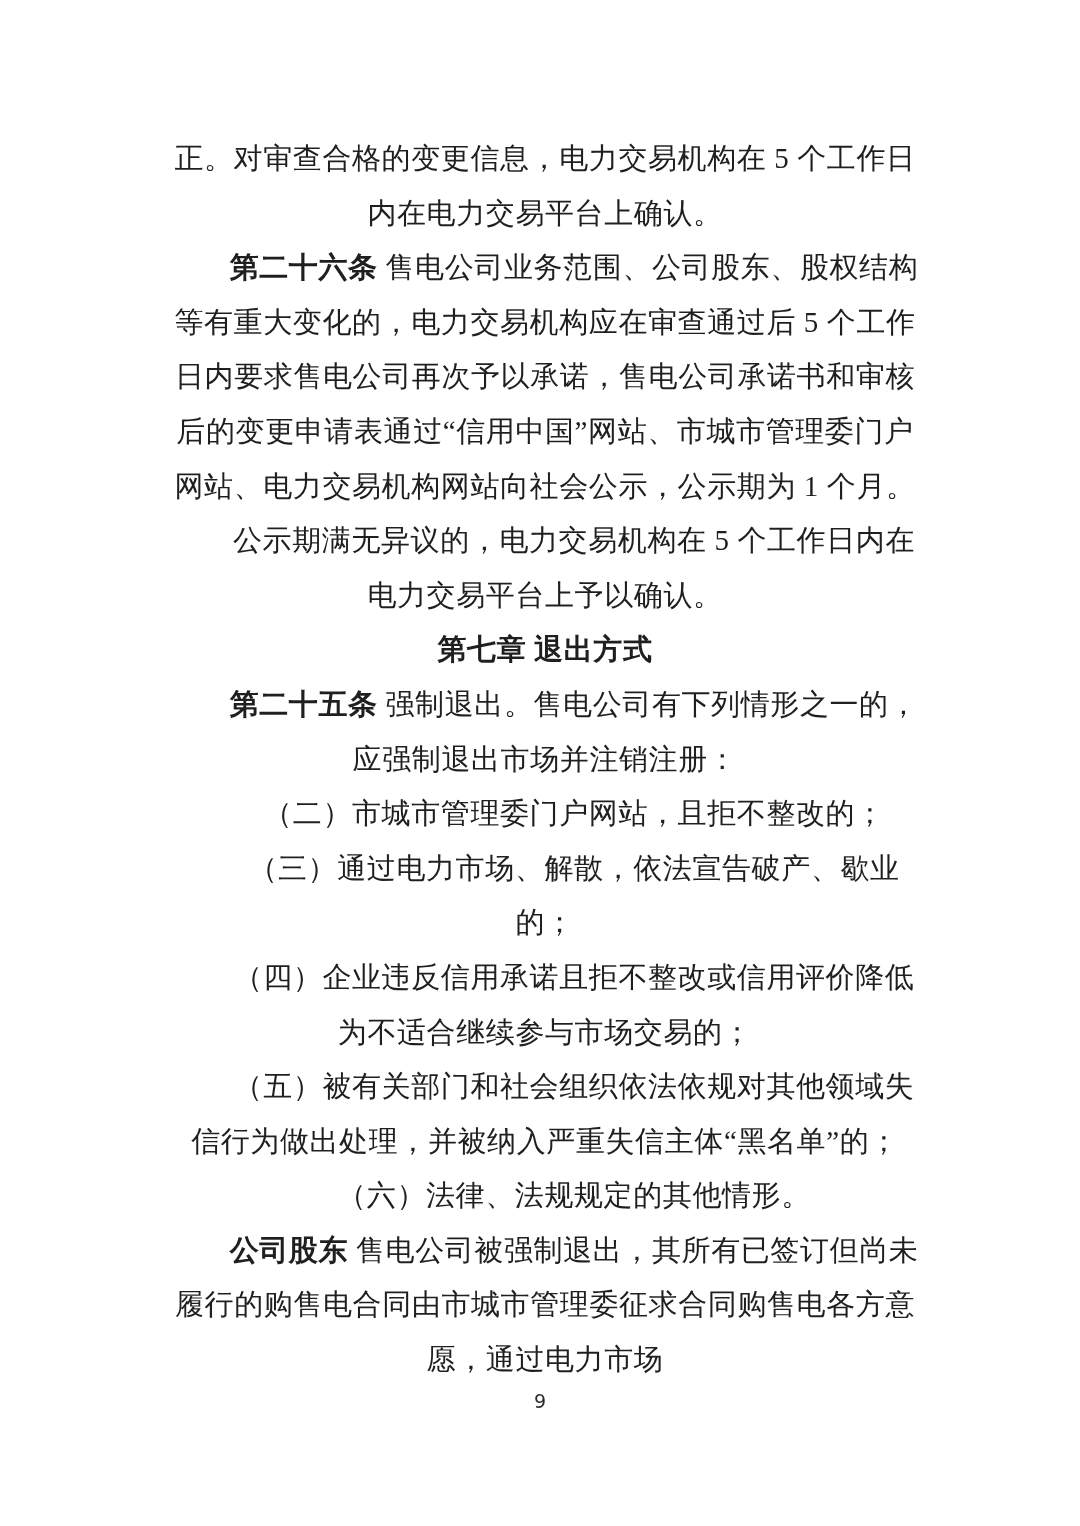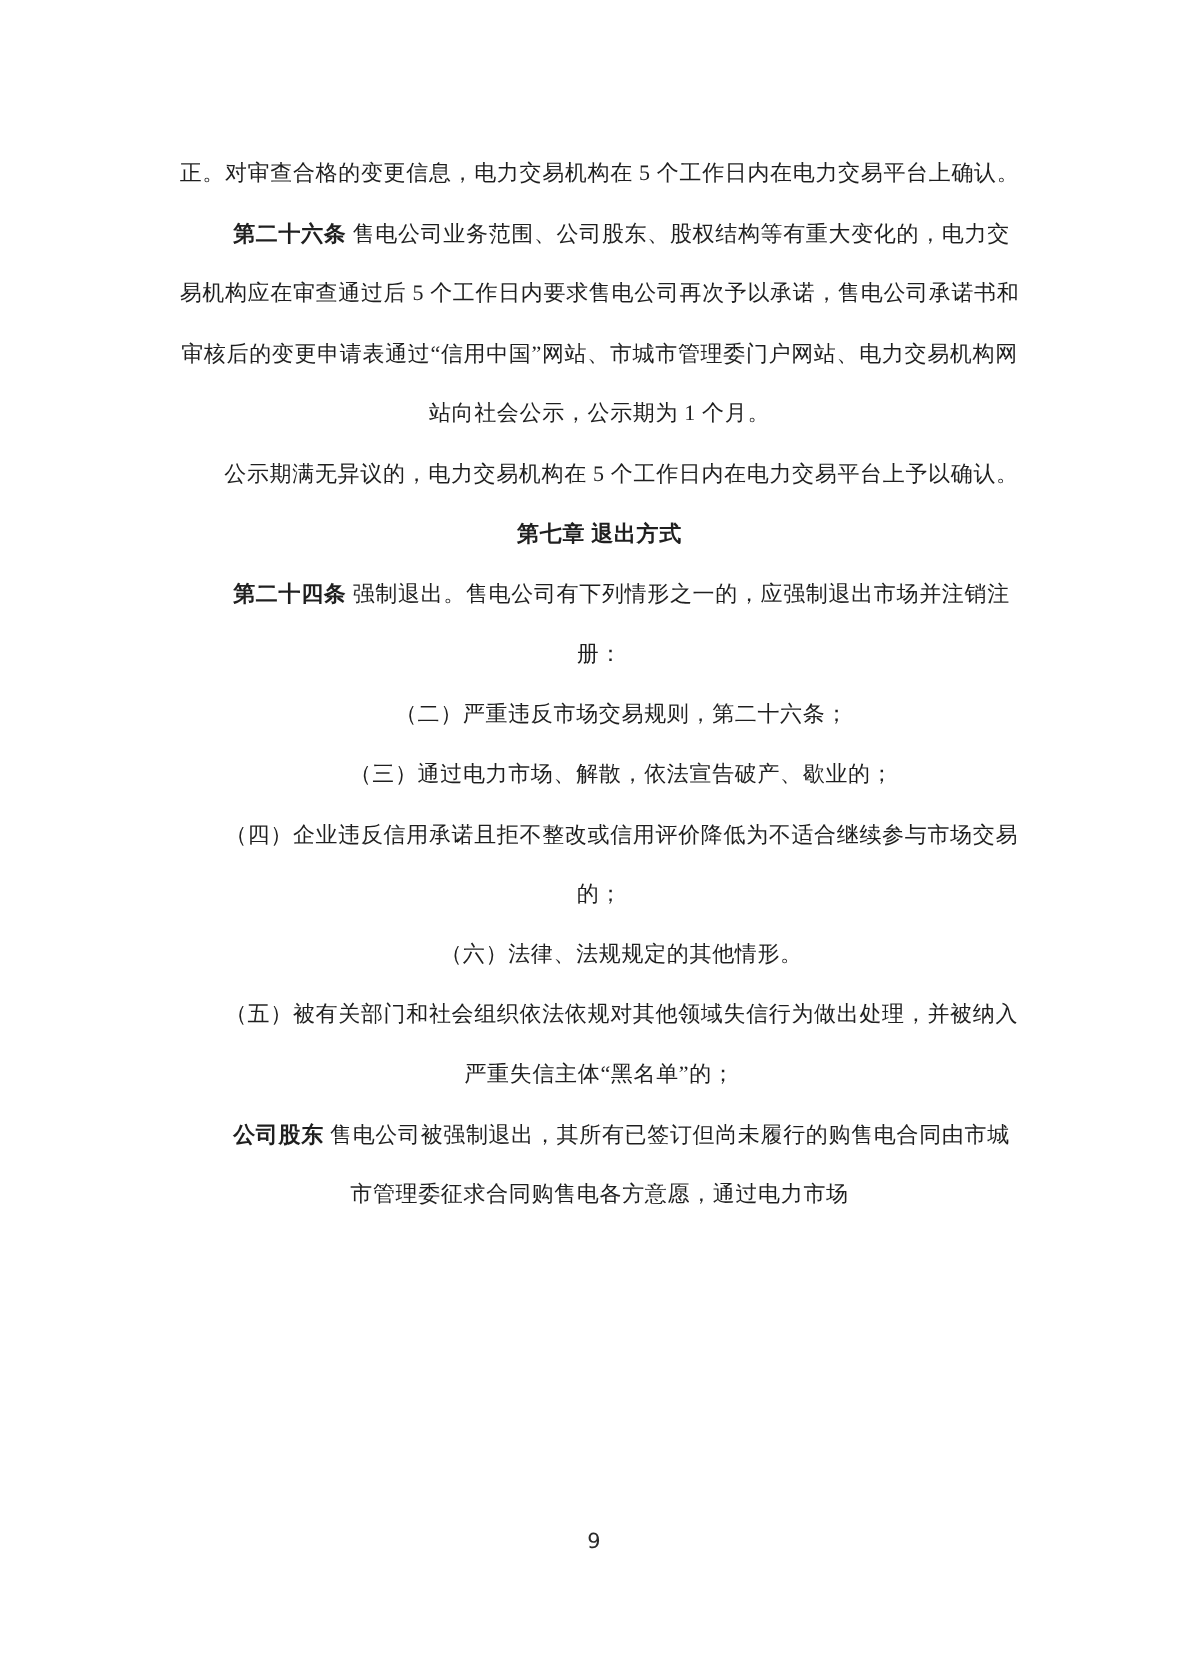--- a/index.html
+++ b/index.html
@@ -14,21 +14,21 @@
     background: #ffffff;
     overflow: hidden;
     font-family: "Liberation Serif", "DejaVu Serif", serif;
     color: #1f1f1f;
   }
   .content {
     position: absolute;
     left: 162px;
     top: 131px;
     width: 766px;
-    font-size: 20px;
+    font-size: 29px;
     line-height: 54.6px;
     letter-spacing: 0.6px;
     text-align: justify;
     text-justify: inter-character;
   }
   .content p {
     margin: 0;
     padding: 0;
     text-align: center;
   }
@@ -62,31 +62,31 @@
   <div class="content">
 
     <p><span>正。对审查合格的变更信息，电力交易机构在 5 个工作日内在电力交易平台上确认。</span></p>
 
     <p class="para-indent"><b class="article-label">第二十六条</b><span> 售电公司业务范围、公司股东、股权结构等有重大变化的，电力交易机构应在审查通过后 5 个工作日内要求售电公司再次予以承诺，售电公司承诺书和审核后的变更申请表通过“信用中国”网站、市城市管理委门户网站、电力交易机构网站向社会公示，公示期为 1 个月。</span></p>
 
     <p class="para-indent"><span>公示期满无异议的，电力交易机构在 5 个工作日内在电力交易平台上予以确认。</span></p>
 
     <p class="chapter-heading">第七章 退出方式</p>
 
-    <p class="para-indent"><b class="article-label">第二十四条</b><span> 强制退出。售电公司有下列情形之一的，应强制退出市场并注销注册：</span></p>
+    <p class="para-indent"><b class="article-label">第二十五条</b><span> 强制退出。售电公司有下列情形之一的，应强制退出市场并注销注册：</span></p>
 
 
-    <p class="para-indent"><span>（二）严重违反市场交易规则，第二十六条；</span></p>
+    <p class="para-indent"><span>（二）市城市管理委门户网站，且拒不整改的；</span></p>
 
     <p class="para-indent"><span>（三）通过电力市场、解散，依法宣告破产、歇业的；</span></p>
 
     <p class="para-indent"><span>（四）企业违反信用承诺且拒不整改或信用评价降低为不适合继续参与市场交易的；</span></p>
 
+    <p class="para-indent"><span>（五）被有关部门和社会组织依法依规对其他领域失信行为做出处理，并被纳入严重失信主体“黑名单”的；</span></p>
+
     <p class="para-indent"><span>（六）法律、法规规定的其他情形。</span></p>
-
-    <p class="para-indent"><span>（五）被有关部门和社会组织依法依规对其他领域失信行为做出处理，并被纳入严重失信主体“黑名单”的；</span></p>
 
     <p class="para-indent"><b class="article-label">公司股东</b><span> 售电公司被强制退出，其所有已签订但尚未履行的购售电合同由市城市管理委征求合同购售电各方意愿，通过电力市场</span></p>
 
   </div>
 
   <div class="page-number">9</div>
 </div>
 
 </body></html>

